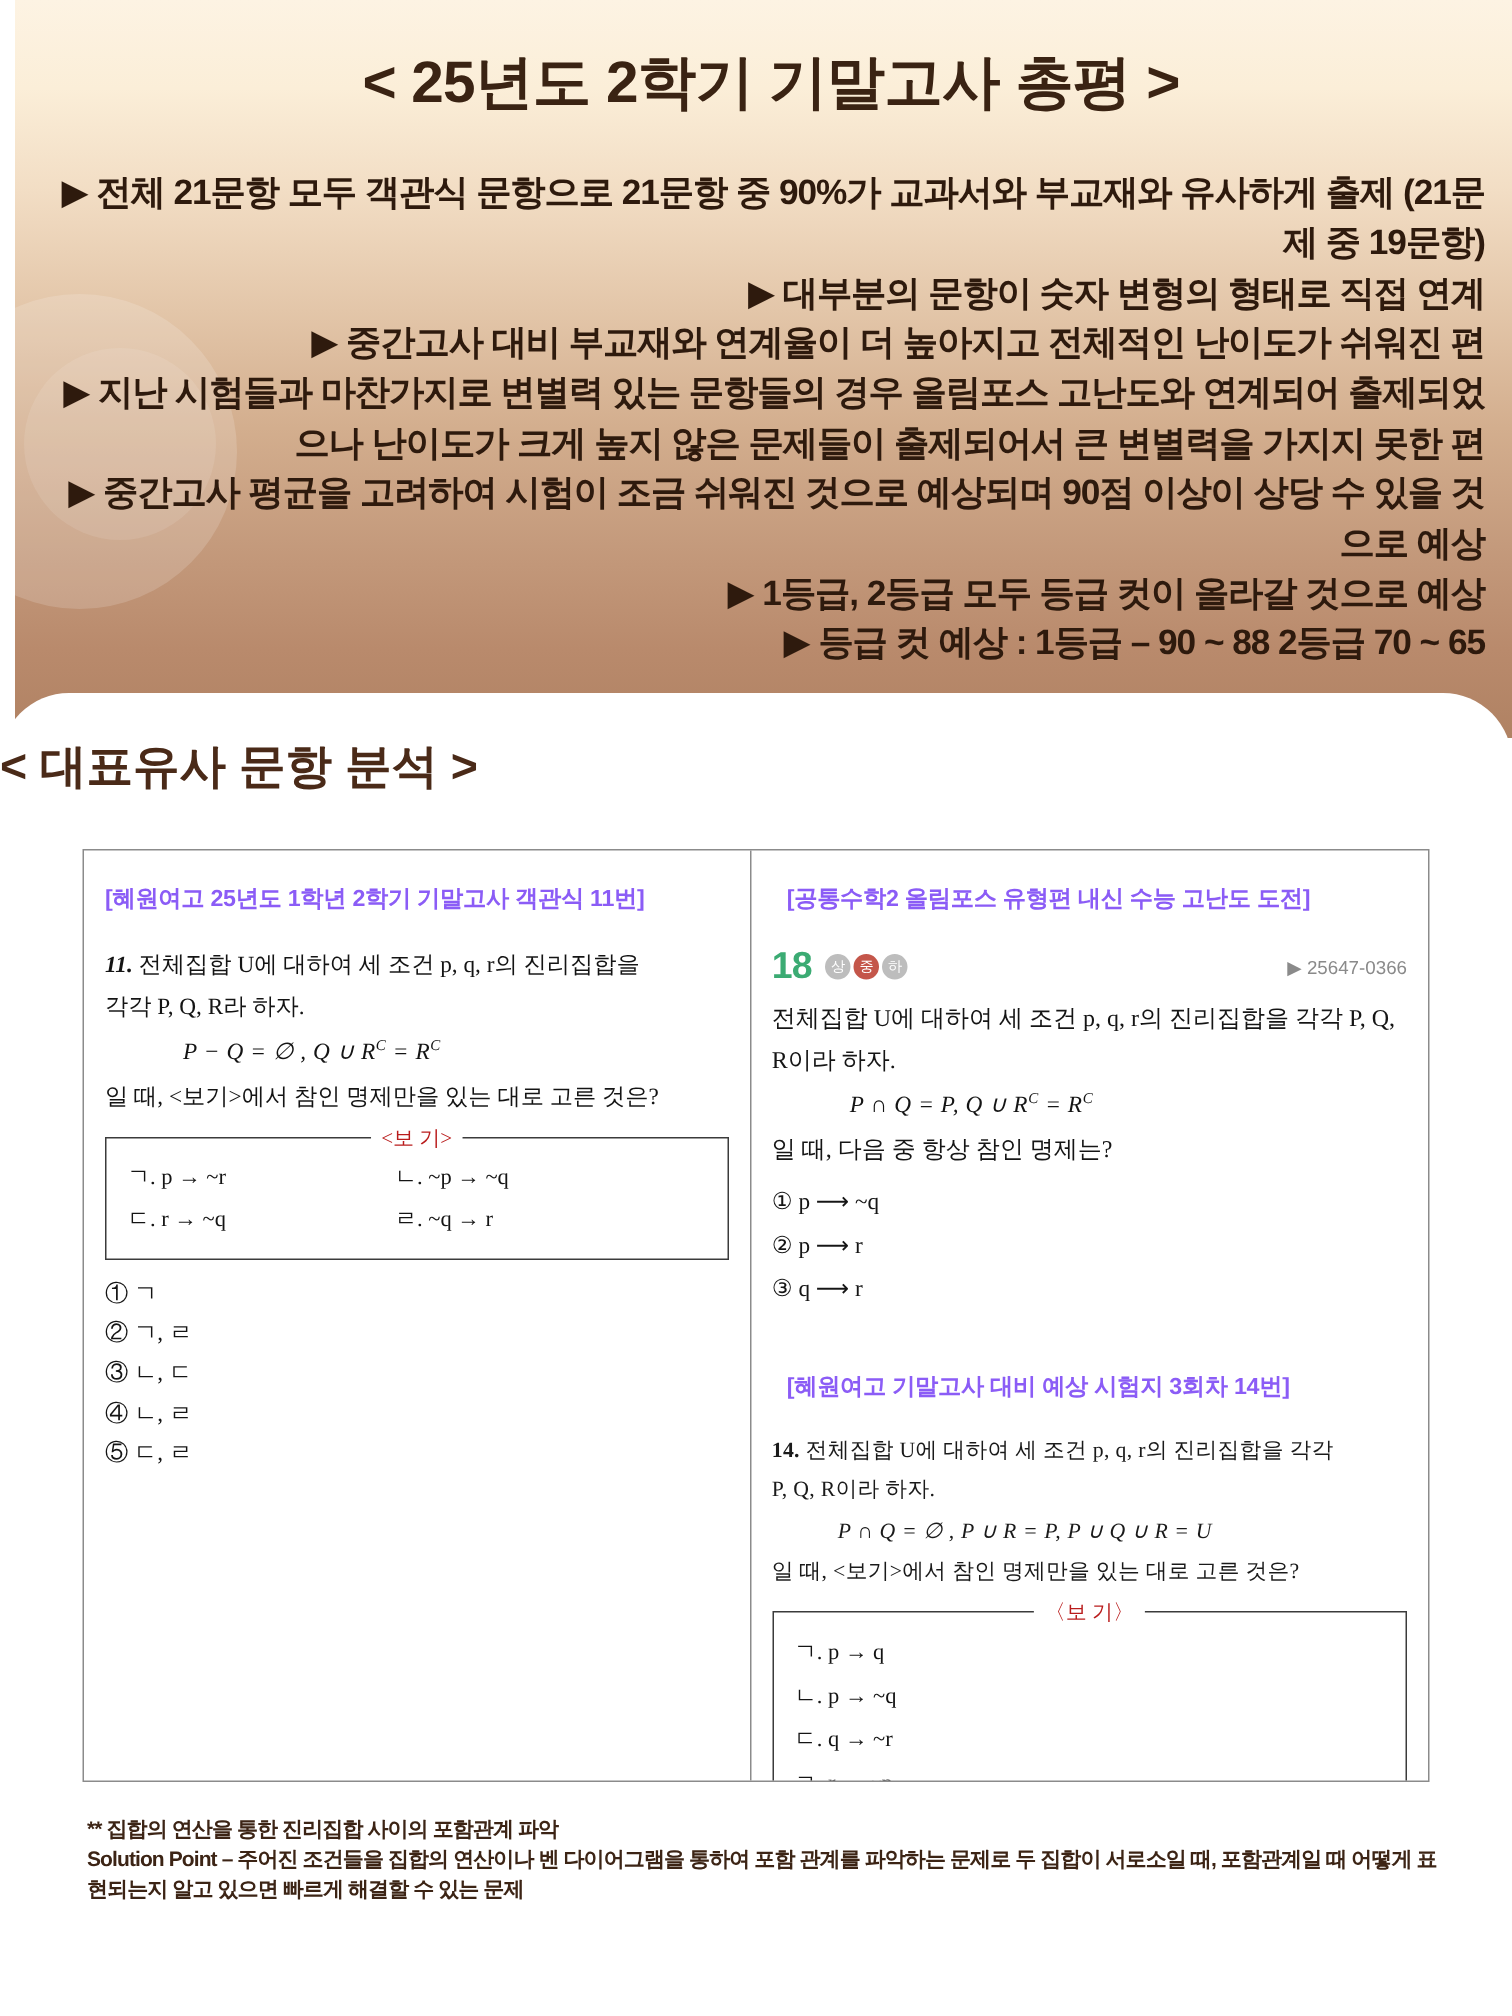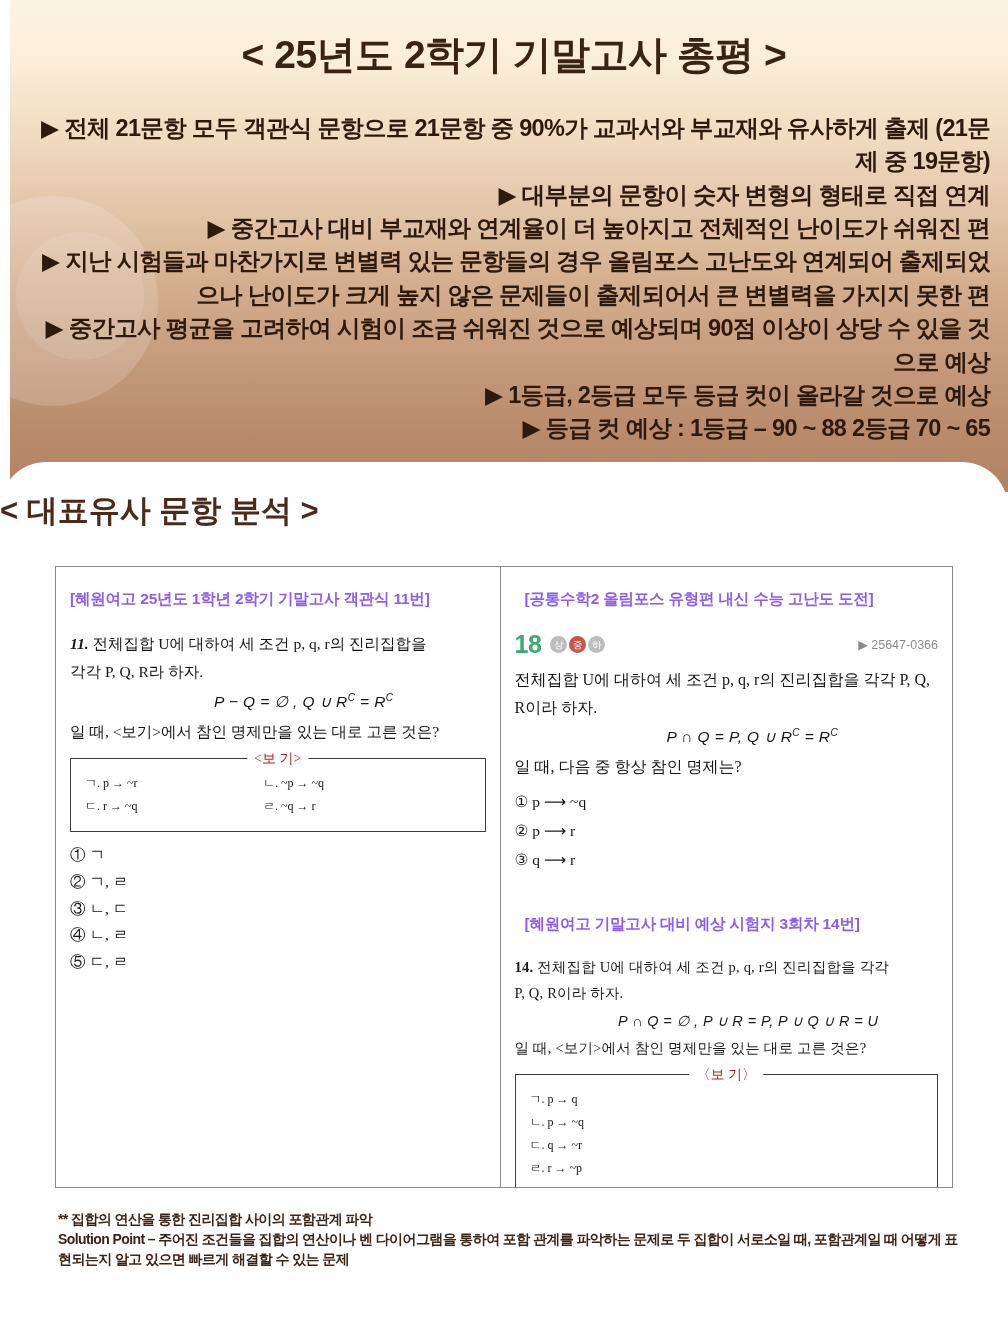--- a/index.html
+++ b/index.html
@@ -130,24 +130,24 @@
 
   
   .qbody {
     font-family: "Liberation Serif", "DejaVu Serif", serif;
     font-size: 15.5px;
     color: #141414;
     line-height: 1.78;
   }
   .qbody .num-i { font-style: italic; font-weight: bold; }
   .eqline {
-    text-align: center;
+    text-align: left;
     padding-left: 52px;
     margin: 3px 0 2px 0;
-    font-family: Liberation Sans, sans-serif;
+    font-family: Liberation Serif, serif;
     font-style: italic;
     font-size: 15.5px;
     letter-spacing: 0.4px;
   }
   sup.c { font-size: 10px; font-style: italic; vertical-align: super; }
 
   
   .bogi-box {
     position: relative;
     border: 1px solid #3b3b3b;
@@ -164,21 +164,21 @@
     padding: 0 7px;
     font-family: Liberation Serif, serif;
     font-size: 14px;
     color: #b91c1c;
     white-space: nowrap;
     text-align: center;
   }
   .bogi-row {
     display: flex;
     font-family: "Liberation Serif", serif;
-    font-size: 12px;
+    font-size: 15px;
     line-height: 1.85;
     color: #141414;
   }
   .bogi-item { width: 178px; }
   .bogi-item-full { width: 100%; line-height: 1.92; }
 
   .choices {
     margin-top: 10px;
     font-family: "Liberation Serif", serif;
     font-size: 15.5px;

